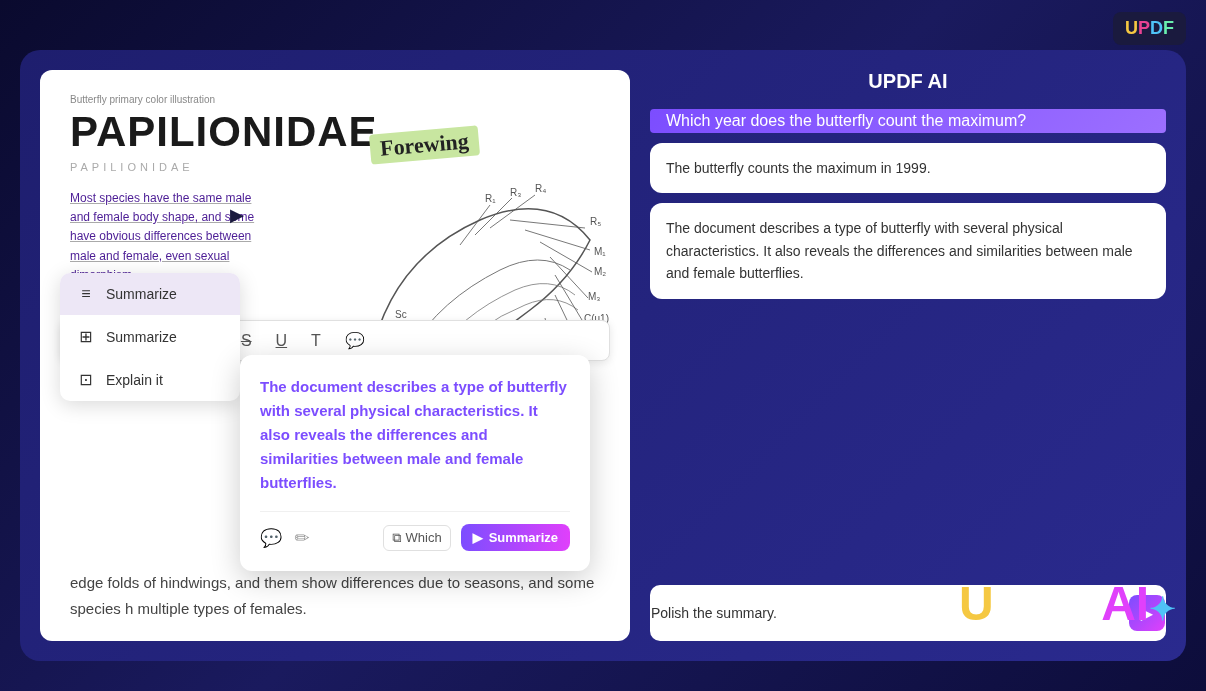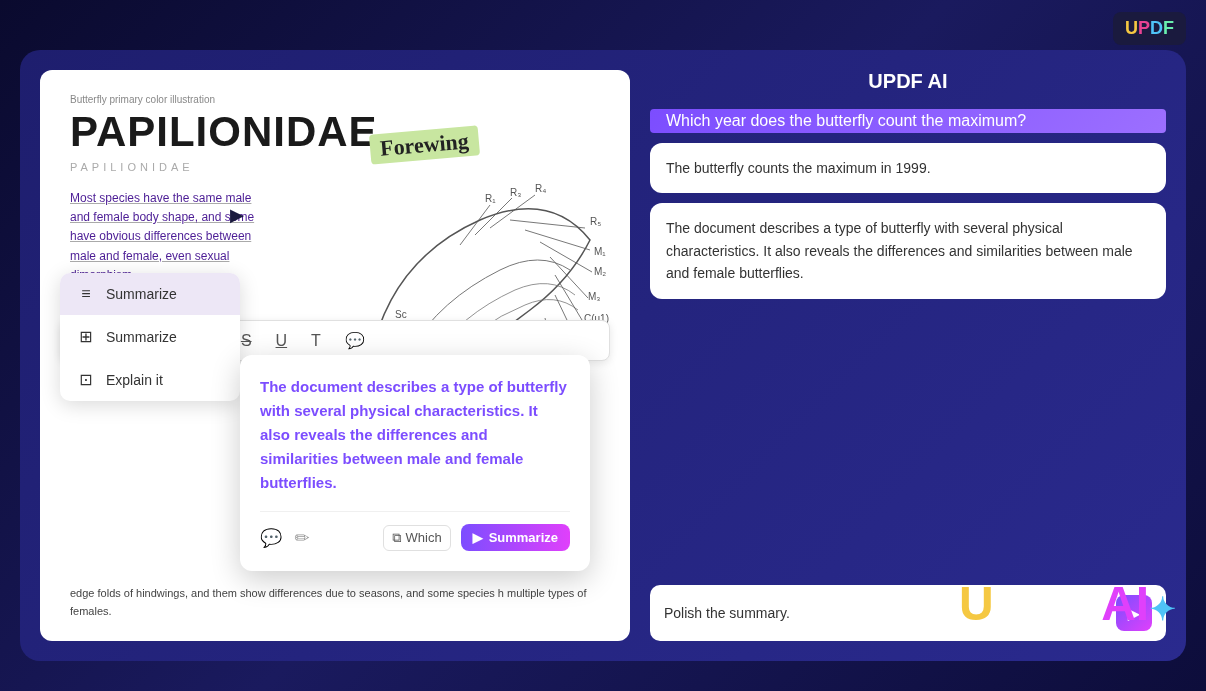--- a/index.html
+++ b/index.html
@@ -279,21 +279,21 @@
       cursor: pointer;
       font-weight: 600;
     }
 
     
     .pdf-bottom-text {
       position: absolute;
       bottom: 20px;
       left: 30px;
       right: 30px;
-      font-size: 11px;
+      font-size: 15px;
       color: #444;
       line-height: 1.7;
     }
 
     
     .ai-panel {
       flex: 1;
       display: flex;
       flex-direction: column;
       align-items: center;
@@ -336,21 +336,21 @@
       font-size: 14px;
       line-height: 1.6;
       align-self: stretch;
     }
 
     
     .chat-input-area {
       width: 100%;
       background: #fff;
       border-radius: 10px;
-      padding: 10px 14px;
+      padding: 10px 1px;
       display: flex;
       align-items: center;
       gap: 8px;
     }
 
     .chat-input {
       flex: 1;
       border: none;
       outline: none;
       font-size: 14px;

